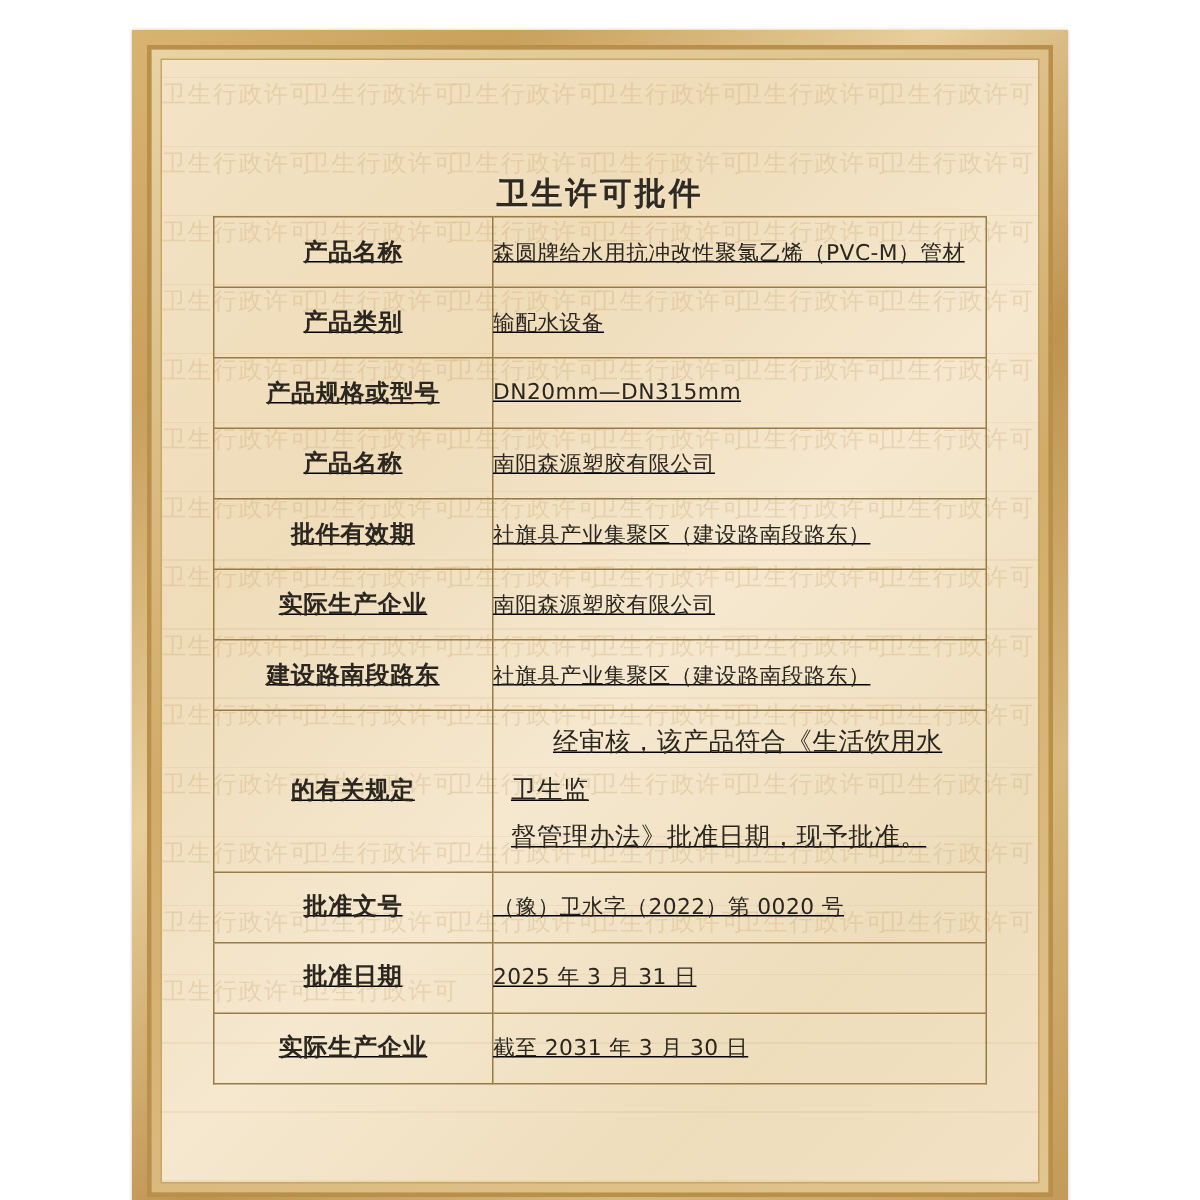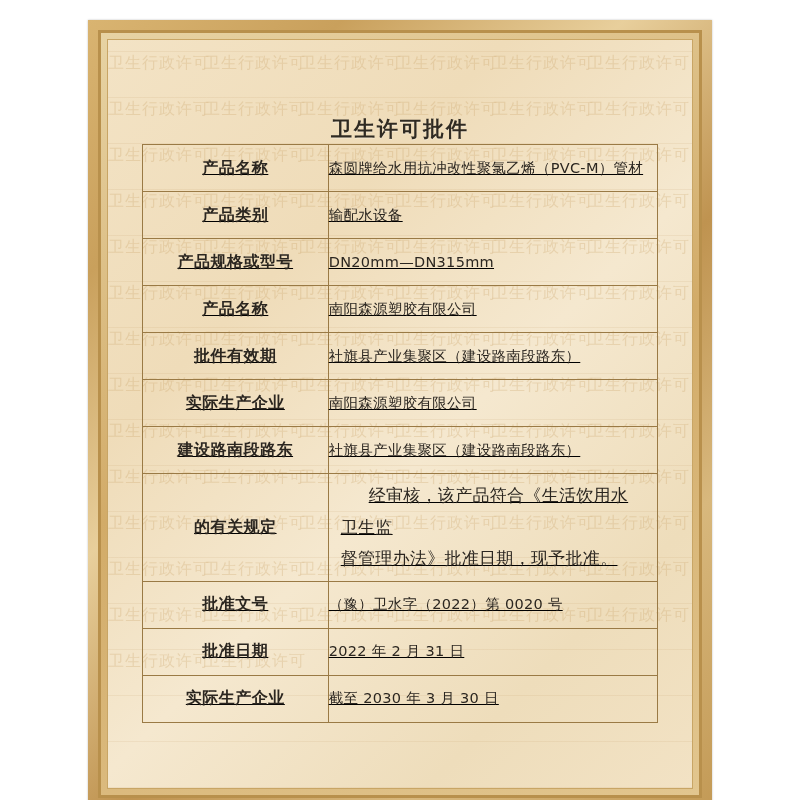--- a/index.html
+++ b/index.html
@@ -272,25 +272,25 @@
                 <span class="ln">经审核，该产品符合《生活饮用水卫生监</span>
                 <span class="ln second">督管理办法》批准日期，现予批准。</span>
               </td>
             </tr>
             <tr>
               <td class="label">批准文号</td>
               <td class="value">（豫）卫水字（2022）第 0020 号</td>
             </tr>
             <tr>
               <td class="label">批准日期</td>
-              <td class="value">2022 年 2 月 31 日</td>
+              <td class="value">2025 年 3 月 31 日</td>
             </tr>
             <tr>
               <td class="label">实际生产企业</td>
-              <td class="value">截至 2030 年 3 月 30 日</td>
+              <td class="value">截至 2031 年 3 月 30 日</td>
             </tr>
           </tbody>
         </table>
       </div>
 
     </div>
   </div>
 </div>
 
 </body></html>

